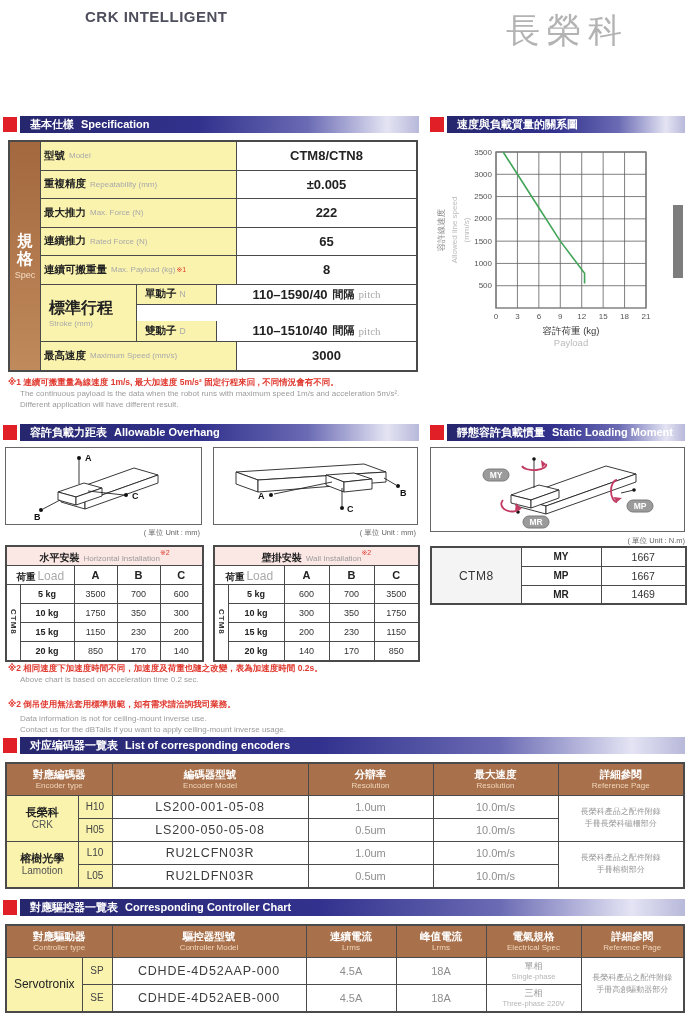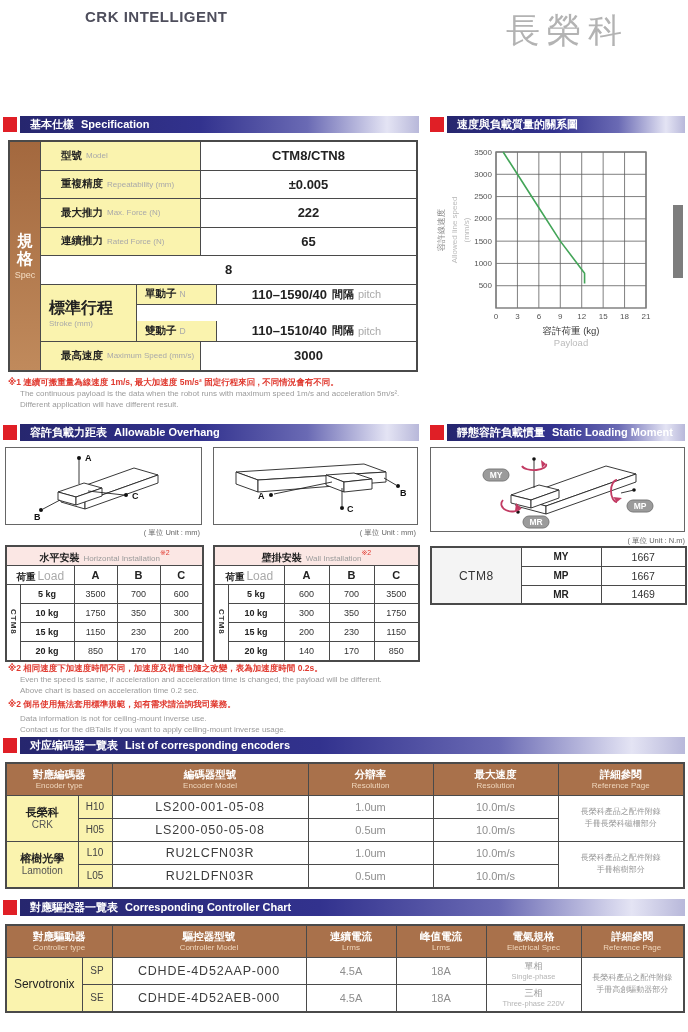--- a/index.html
+++ b/index.html
@@ -24,28 +24,28 @@
   .spec-table{position:absolute;left:8px;top:140px;width:410px;height:232px;
               border:2px solid #4a4a4a;box-sizing:border-box;display:flex;}
   .spec-side{width:30px;background:linear-gradient(180deg,#a3683e,#c08a5c);
              color:#fff;display:flex;flex-direction:column;align-items:center;justify-content:center;
              border-right:1px solid #4a4a4a;}
   .spec-side .zh{font-size:16px;font-weight:bold;line-height:18px;}
   .spec-side .en{font-size:9px;color:#f3dcc2;margin-top:2px;}
   .spec-rows{flex:1;display:flex;flex-direction:column;}
   .srow{display:flex;height:28.5px;border-bottom:1px solid #4a4a4a;box-sizing:border-box;}
   .srow:last-child{border-bottom:none;}
-  .slabel{width:160px;background:var(--cell_yellow,#faf3ae);display:flex;align-items:center;
-          padding-left:20px;box-sizing:border-box;border-right:1px solid #4a4a4a;}
+  .slabel{width:196px;background:var(--cell_yellow,#faf3ae);display:flex;align-items:center;
+          padding-left:3px;box-sizing:border-box;border-right:1px solid #4a4a4a;}
   .slabel .zh{font-size:10.5px;font-weight:bold;color:#222;}
   .slabel .en{font-size:8px;color:#a9a9a9;margin-left:4px;}
   .slabel .sup{font-size:7px;color:#e0392f;vertical-align:super;margin-left:1px;}
   .sval{flex:1;display:flex;align-items:center;justify-content:center;
         font-size:13px;font-weight:600;color:#222;}
-  .sval .gray{font-weight:400;color:#a9a9a9;font-size:11px;margin-left:4px;}
+  .sval .gray{font-weight:400;color:#a9a9a9;font-size:11px;margin-left:4px;font-family:Liberation Serif, serif;}
   .sval .zh2{font-weight:600;color:#222;font-size:11px;margin-left:5px;}
   .stroke-block{display:flex;height:57px;border-bottom:1px solid #4a4a4a;box-sizing:border-box;}
   .stroke-label{width:96px;background:var(--cell_yellow,#faf3ae);display:flex;flex-direction:column;
                 justify-content:center;padding-left:8px;box-sizing:border-box;border-right:1px solid #4a4a4a;}
   .stroke-label .zh{font-size:16px;font-weight:bold;color:#222;}
   .stroke-label .en{font-size:8px;color:#a9a9a9;}
   .stroke-rows{flex:1;display:flex;flex-direction:column;gap:16px;}
   .stroke-rows .sub{display:flex;height:28.5px;box-sizing:border-box;}
   .stroke-rows .sub:first-child{border-bottom:1px solid #4a4a4a;}
   .subname{width:80px;background:var(--cell_yellow,#faf3ae);display:flex;align-items:center;
@@ -155,20 +155,25 @@
         <div class="sval">222</div>
       </div>
       <div class="srow">
         <div class="slabel">
             <span class="zh">連續推力</span>
             <span class="en">Rated Force (N)</span>
           </div>
         <div class="sval">65</div>
       </div>
       <div class="srow">
+        <div class="slabel">
+            <span class="zh">連續可搬重量</span>
+            <span class="en">Max. Payload (kg)</span>
+            <span class="sup">※1</span>
+          </div>
         <div class="sval">8</div>
       </div>
       <div class="stroke-block">
         <div class="stroke-label">
           <span class="zh">標準行程</span>
           <span class="en">Stroke (mm)</span>
         </div>
         <div class="stroke-rows">
           <div class="sub">
             <div class="subname">
@@ -408,21 +413,20 @@
           <td class="load">20 kg</td>
           <td>140</td>
           <td>170</td>
           <td>850</td>
         </tr>
   </tbody>
     </table>
 
   <div class="note" style="left:8px;top:663px;width:410px;">
     <div class="red">※2 相同速度下加速度時間不同，加速度及荷重也隨之改變，表為加速度時間 0.2s。</div>
-    <div class="gray">Even the speed is same, if acceleration and acceleration time is changed, the payload will be different.</div>
     <div class="gray">Above chart is based on acceleration time 0.2 sec.</div>
   </div>
   <div class="note" style="left:8px;top:699px;width:410px;">
     <div class="red">※2 倒吊使用無法套用標準規範，如有需求請洽詢我司業務。</div>
     <div class="gray" style="margin-top:3px;">Data information is not for ceiling-mount inverse use.</div>
     <div class="gray">Contact us for the dBTails if you want to apply ceiling-mount inverse usage.</div>
   </div>
 
   <div class="diag" style="left:430px;top:447px;width:255px;height:85px;">
     <svg width="253" height="83" viewBox="0 0 253 83">

